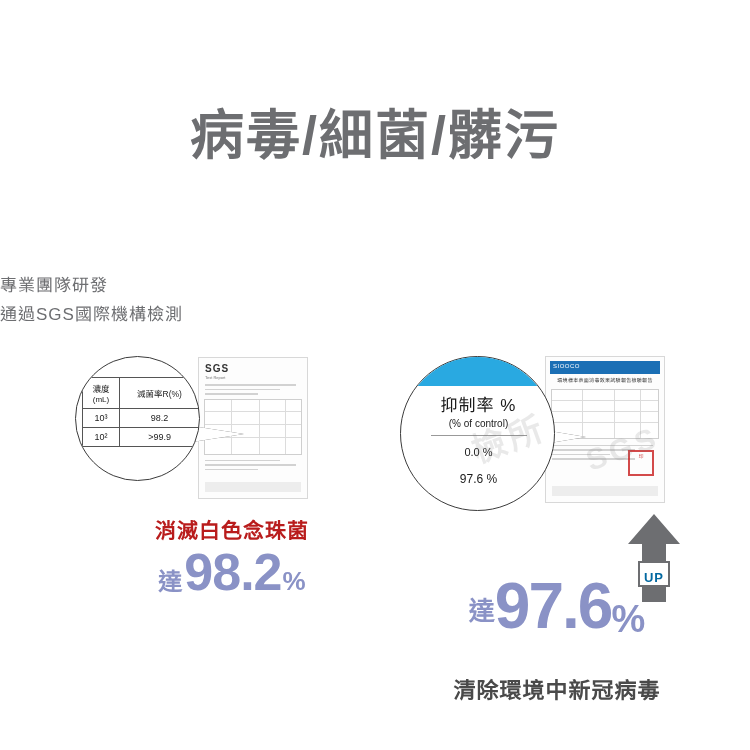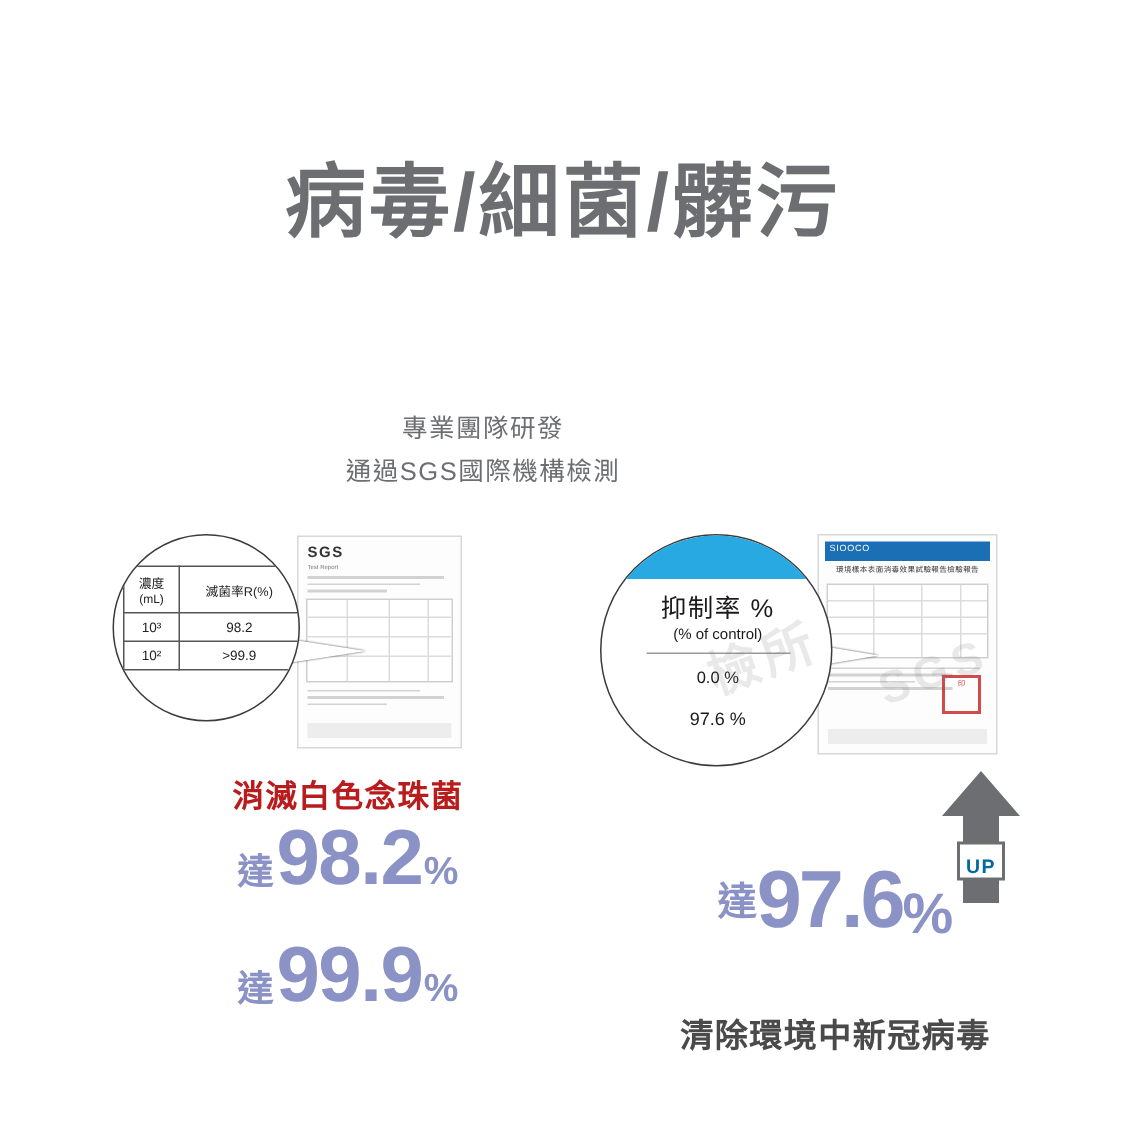--- a/index.html
+++ b/index.html
@@ -42,21 +42,20 @@
   .headline .line2 {
     font-size: 54px;
     display: block;
   }
 
   .subhead {
     position: absolute;
     top: 228px;
     left: 0;
     width: 644px;
-    text-align: center;
     color: #6d6e71;
     font-size: 17px;
     line-height: 1.7;
     letter-spacing: 1px;
   }
   .subhead span { display: block; }
 
   
   .report {
     position: absolute;
@@ -307,21 +306,21 @@
     color: #8a92c6;
     font-weight: bold;
     white-space: nowrap;
   }
   .bigstat .da {
     font-size: 26px;
     position: relative;
     top: -8px;
   }
   .bigstat .num {
-    font-size: 54px;
+    font-size: 64px;
     letter-spacing: -2px;
   }
   .bigstat .pct {
     font-size: 38px;
     position: relative;
     top: 4px;
   }
   .bigcap {
     position: absolute;
     left: 392px;
@@ -417,23 +416,20 @@
   </div>
 
   <div class="stat-left s1">
     <div class="stat-title">消滅白色念珠菌</div>
     <div class="stat-value">
       <span class="da">達</span><span class="num">98.2</span><span class="pct">%</span>
     </div>
   </div>
 
   <div class="stat-left s2">
-    <div class="stat-value">
-      <span class="da">達</span><span class="num">99.9</span><span class="pct">%</span>
-    </div>
   </div>
 
   <div class="report report-right">
     <div class="rep-hdrbar">
       <span class="rep-logo">SIOOCO</span>
     </div>
     <div class="rep-title">環境樣本表面消毒效果試驗報告檢驗報告</div>
     <div class="rep-grid" style="height:48px">
       <div class="gcol" style="left:30px"></div>
       <div class="gcol" style="left:62px"></div>

